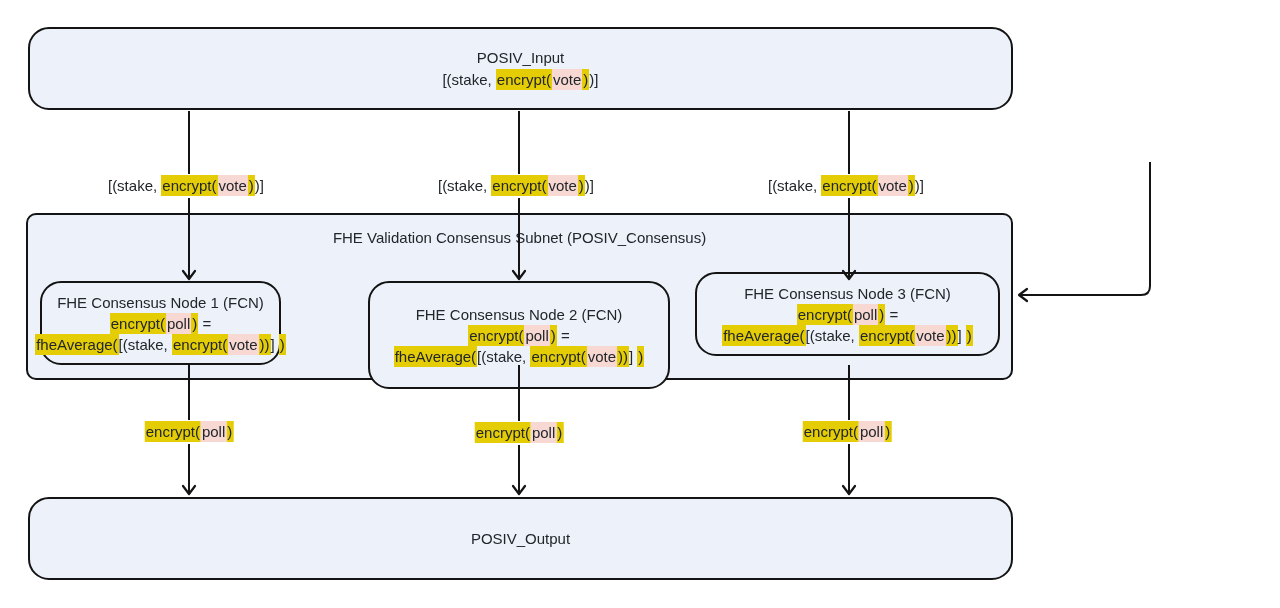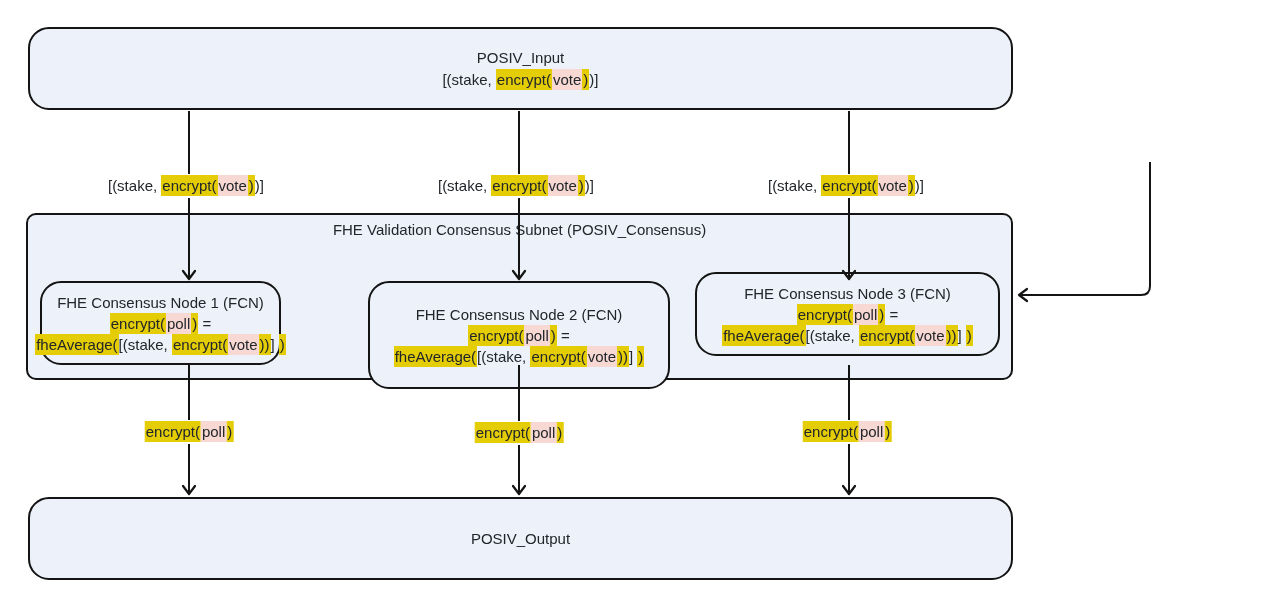--- a/index.html
+++ b/index.html
@@ -44,21 +44,21 @@
     white-space: nowrap;
     z-index: 3;
   }
   svg.arrows {
     position: absolute;
     inset: 0;
     z-index: 2;
     pointer-events: none;
   }
   svg.arrows path { stroke: var(--box-border, #141414); }
-  .subnet-title { margin-top: 4px; text-align: center; }
+  .subnet-title { margin-top: 12px; text-align: center; }
   .task-outer { background: #ffffff; }
   .task-title { margin-top: 9px; text-align: center; }
 </style>
 </head>
 <body>
 
 <div class="canvas">
 
   <div class="box center-col" style="left:28px; top:27px; width:985px; height:83px;">
     <div class="fs">POSIV_Input</div>

